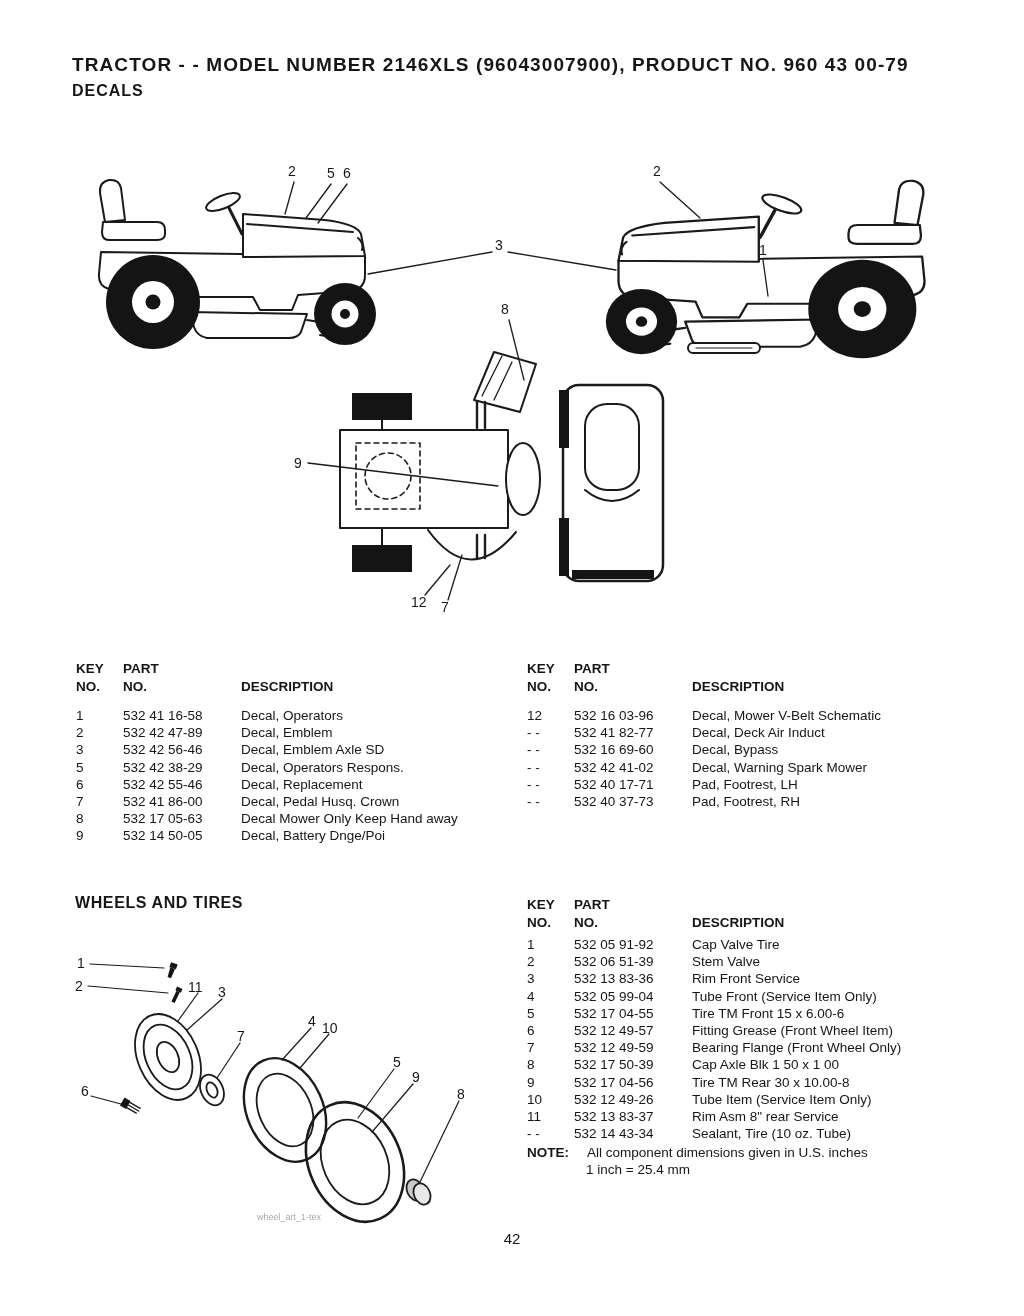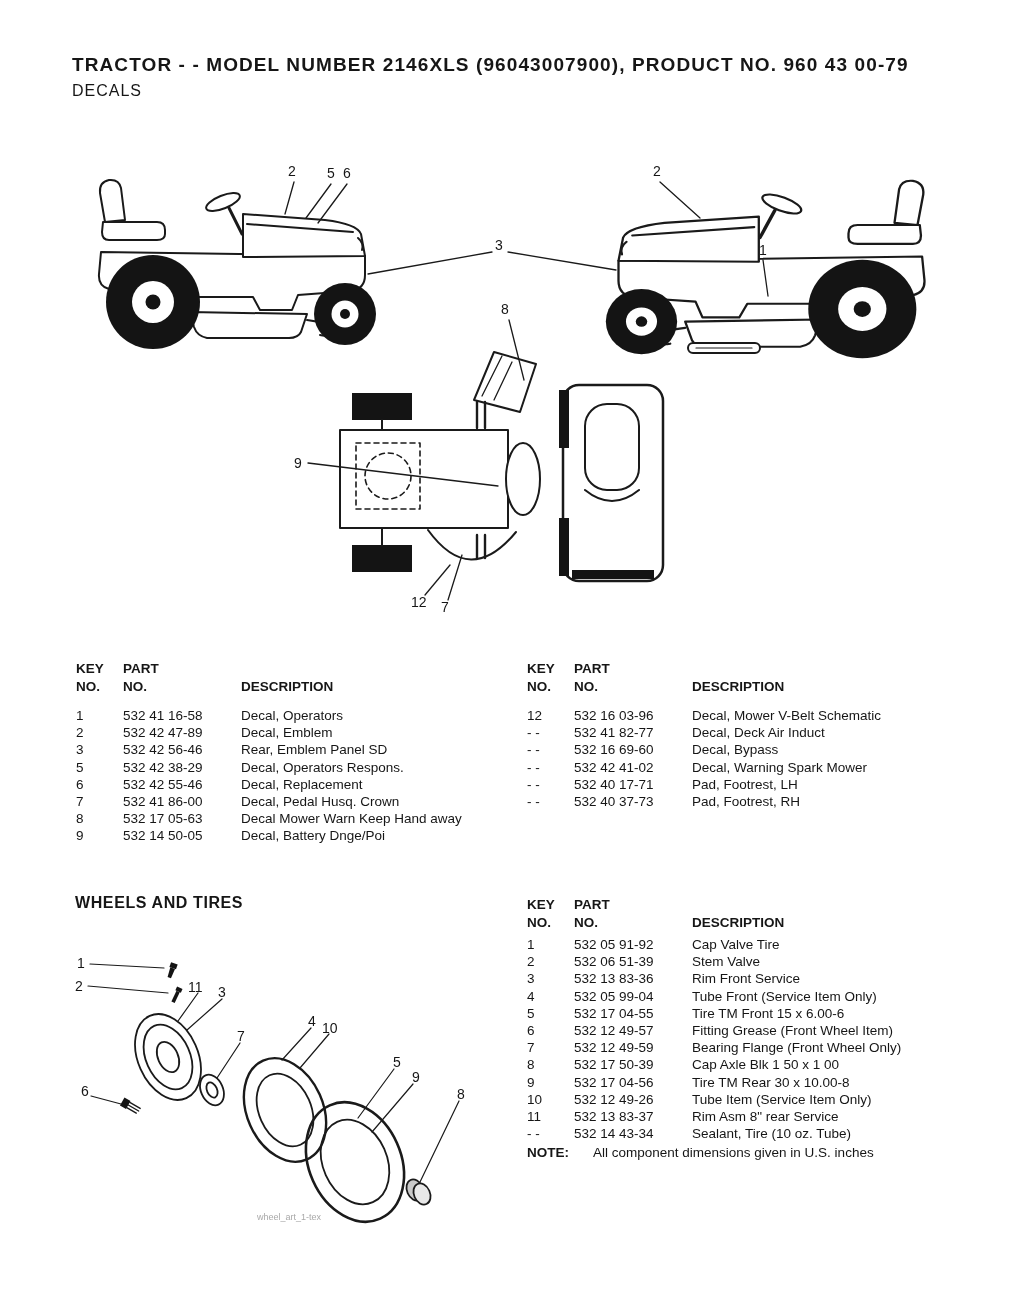--- a/index.html
+++ b/index.html
@@ -11,21 +11,21 @@
     overflow:hidden;
   }
   .page { position:absolute; inset:0; background:#fff; }
 
   .title {
     position:absolute; left:72px; top:54px; width:900px;
     font-size:19px; font-weight:bold; letter-spacing:1.1px; white-space:nowrap;
   }
   .subtitle {
     position:absolute; left:72px; top:82px;
-    font-size:16px; font-weight:normal; letter-spacing:1px;
+    font-size:16px; font-weight:bold; letter-spacing:1px;
   }
 
   svg { position:absolute; }
   svg text {
     font-family:"Liberation Sans", sans-serif;
     font-size:14px; fill:#161616;
   }
   svg text.wm { font-size:9px; fill:#a9a9a9; }
 
   .parts-table { position:absolute; font-size:13.5px;margin-top:16px; }
@@ -43,21 +43,21 @@
 
   .wheels-heading {
     position:absolute; left:75px; top:874px;
     font-size:16px; font-weight:bold; letter-spacing:0.6px;margin-top:20px;
   }
 
   .note {
     position:absolute; left:527px; top:1144px; width:450px;
     font-size:13.5px; line-height:17px;
   }
-  .note .note-label { font-weight:bold; margin-right:24px; }
+  .note .note-label { font-weight:bold; margin-right:18px; }
   .note .note-l2 { margin-left:59px; }
 
   .page-number {
     position:absolute; left:0; right:0; top:1230px;
     text-align:center; font-size:15px;
   }
 </style>
 </head>
 <body>
 
@@ -187,21 +187,21 @@
 
         <div class="tbl-row">
           <span>2</span>
           <span>532 42 47-89</span>
           <span>Decal, Emblem</span>
         </div>
 
         <div class="tbl-row">
           <span>3</span>
           <span>532 42 56-46</span>
-          <span>Rear, Emblem Panel SD</span>
+          <span>Decal, Emblem Axle SD</span>
         </div>
 
         <div class="tbl-row">
           <span>5</span>
           <span>532 42 38-29</span>
           <span>Decal, Operators Respons.</span>
         </div>
 
         <div class="tbl-row">
           <span>6</span>
@@ -211,21 +211,21 @@
 
         <div class="tbl-row">
           <span>7</span>
           <span>532 41 86-00</span>
           <span>Decal, Pedal Husq. Crown</span>
         </div>
 
         <div class="tbl-row">
           <span>8</span>
           <span>532 17 05-63</span>
-          <span>Decal Mower Warn Keep Hand away</span>
+          <span>Decal Mower Only Keep Hand away</span>
         </div>
 
         <div class="tbl-row">
           <span>9</span>
           <span>532 14 50-05</span>
           <span>Decal, Battery Dnge/Poi</span>
         </div>
       </div>
   </div>
 
@@ -372,20 +372,21 @@
         <div class="tbl-row">
           <span>- -</span>
           <span>532 14 43-34</span>
           <span>Sealant, Tire (10 oz. Tube)</span>
         </div>
       </div>
   </div>
 
   <div class="note">
     <span class="note-label">NOTE:</span><span>All component dimensions given in U.S. inches</span>
+    <div class="note-l2">1 inch = 25.4 mm</div>
   </div>
 
   <svg viewBox="0 0 440 290" style="left:60px;top:940px;width:440px;height:290px">
     <g fill="none" stroke="#1a1a1a" stroke-width="1.8" stroke-linecap="round">
 
       <g transform="translate(112,30) rotate(20)">
         <rect x="-3.5" y="-7" width="7" height="5" fill="#141414" stroke="none"></rect>
         <path d="M-2.5,-2 L2.5,-2 L1.8,8 L-1.8,8 Z" fill="#141414" stroke="none"></path>
       </g>
 
@@ -447,14 +448,15 @@
     <text x="177" y="101">7</text>
     <text x="248" y="86">4</text>
     <text x="262" y="93">10</text>
     <text x="333" y="127">5</text>
     <text x="352" y="142">9</text>
     <text x="397" y="159">8</text>
     <text x="21" y="156">6</text>
     <text x="197" y="280" class="wm">wheel_art_1-tex</text>
   </svg>
 
+  <div class="page-number">42</div>
 
 </div>
 
 </body></html>

